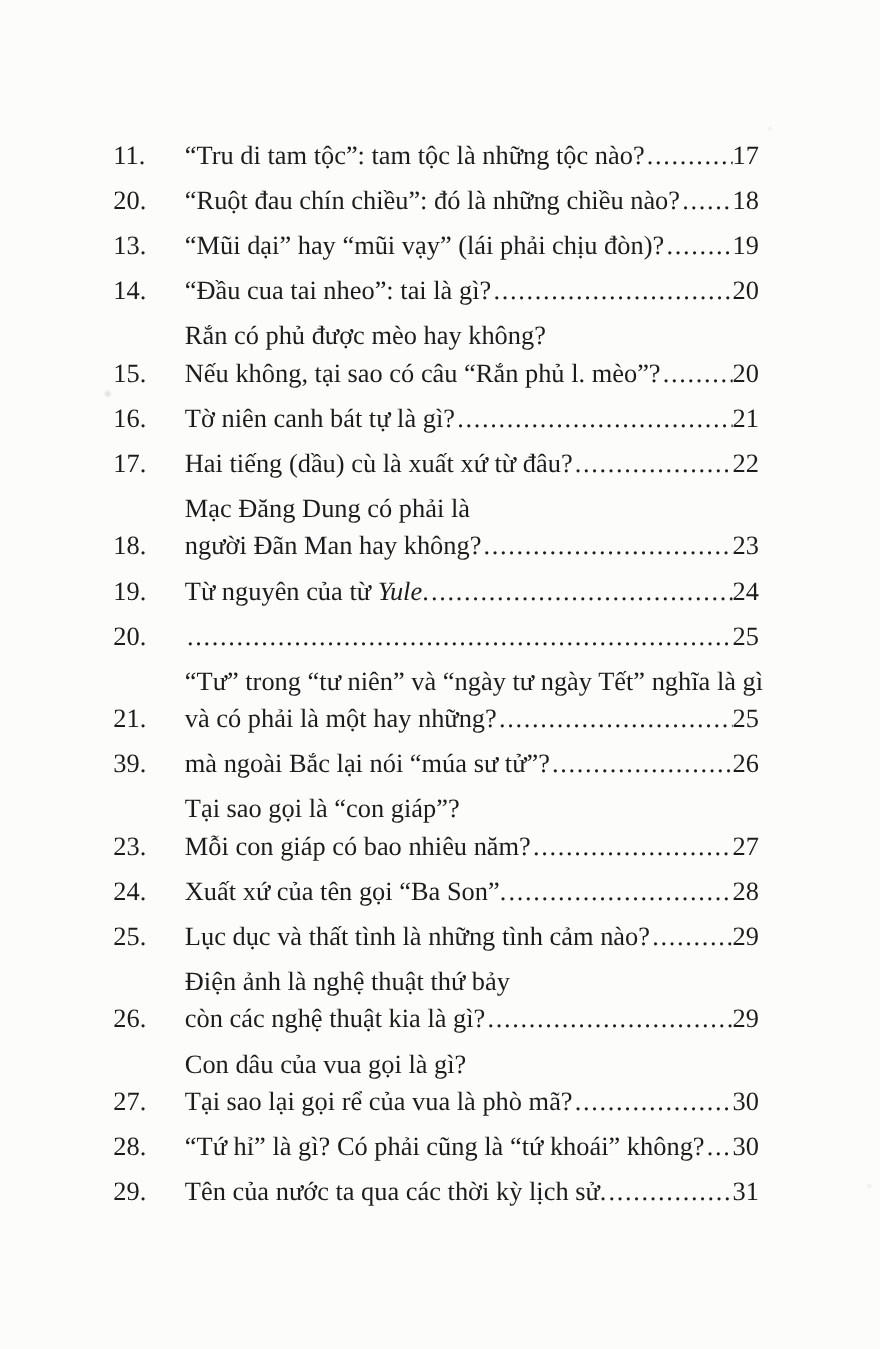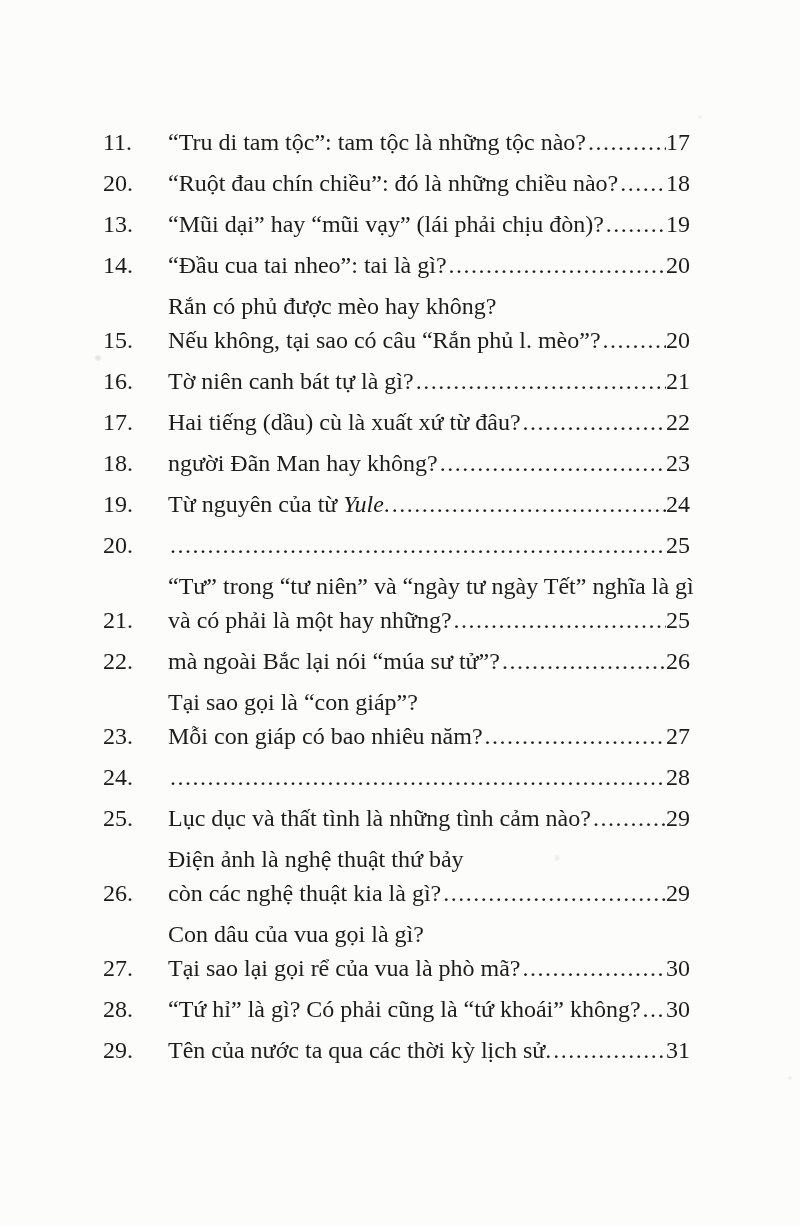--- a/index.html
+++ b/index.html
@@ -140,20 +140,21 @@
           <div class="line last">
             <span class="text"><span>Hai tiếng (dầu) cù là xuất xứ từ đâu?</span></span>
             <span class="dots">................................................................................</span>
             <span class="pg">22</span>
           </div>
         </div>
       </li>
       <li class="entry">
         <span class="num">18.</span>
         <div class="lines">
+          <div class="line"><span class="text"><span>Mạc Đăng Dung có phải là</span></span></div>
           <div class="line last">
             <span class="text"><span>người Đãn Man hay không?</span></span>
             <span class="dots">................................................................................</span>
             <span class="pg">23</span>
           </div>
         </div>
       </li>
       <li class="entry">
         <span class="num">19.</span>
         <div class="lines">
@@ -178,21 +179,21 @@
         <div class="lines">
           <div class="line"><span class="text"><span>“Tư” trong “tư niên” và “ngày tư ngày Tết” nghĩa là gì</span></span></div>
           <div class="line last">
             <span class="text"><span>và có phải là một hay những? </span></span>
             <span class="dots">................................................................................</span>
             <span class="pg">25</span>
           </div>
         </div>
       </li>
       <li class="entry">
-        <span class="num">22.</span>
+        <span class="num">39.</span>
         <div class="lines">
           <div class="line last">
             <span class="text"><span>mà ngoài Bắc lại nói “múa sư tử”?</span></span>
             <span class="dots">................................................................................</span>
             <span class="pg">26</span>
           </div>
         </div>
       </li>
       <li class="entry">
         <span class="num">23.</span>
@@ -202,20 +203,21 @@
             <span class="text"><span>Mỗi con giáp có bao nhiêu năm? </span></span>
             <span class="dots">................................................................................</span>
             <span class="pg">27</span>
           </div>
         </div>
       </li>
       <li class="entry">
         <span class="num">24.</span>
         <div class="lines">
           <div class="line last">
+            <span class="text"><span>Xuất xứ của tên gọi “Ba Son”. </span></span>
             <span class="dots">................................................................................</span>
             <span class="pg">28</span>
           </div>
         </div>
       </li>
       <li class="entry">
         <span class="num">25.</span>
         <div class="lines">
           <div class="line last">
             <span class="text"><span>Lục dục và thất tình là những tình cảm nào? </span></span>

